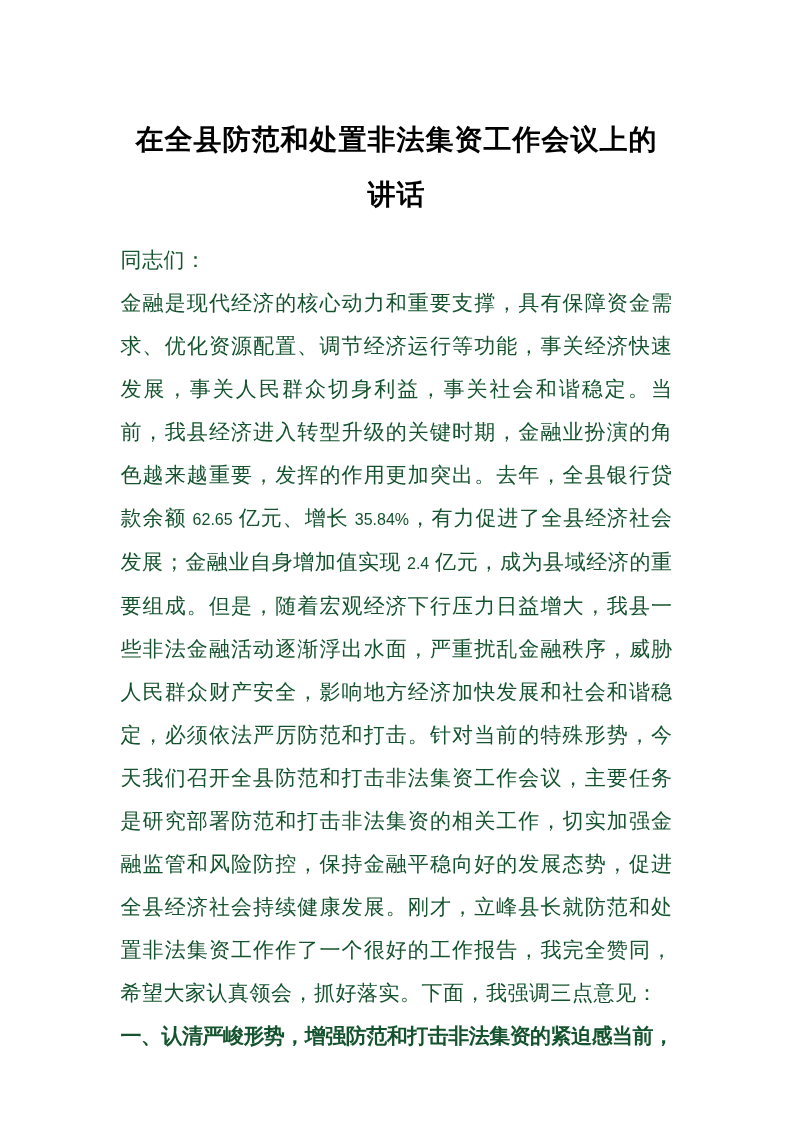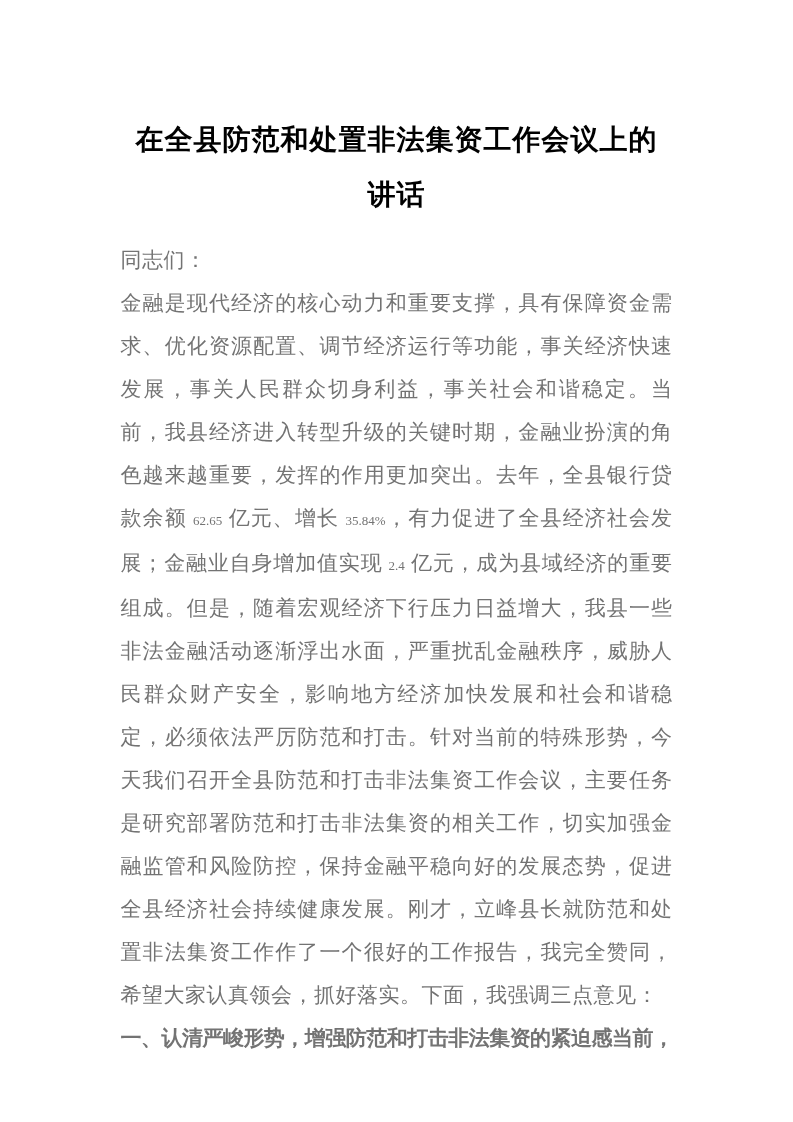--- a/index.html
+++ b/index.html
@@ -32,25 +32,25 @@
     width: 552px;
     margin: 17px auto 0 auto;
   }
   .para {
     margin: 0;
     padding: 0;
     font-size: 21px;
     line-height: 43px;
     text-align: justify;
     letter-spacing: 0.5px;
-    color: #737373;
+    color: #14532d;
   }
   .para .num {
-    font-family: Liberation Serif, serif;
-    font-size: 13px;
+    font-family: Liberation Sans, sans-serif;
+    font-size: 16px;
     letter-spacing: 0;
   }
   .para-heading {
     letter-spacing: -1.5px;
     text-align-last: justify;
     white-space: nowrap;
     font-weight: bold;
   }
 </style>
 </head>

